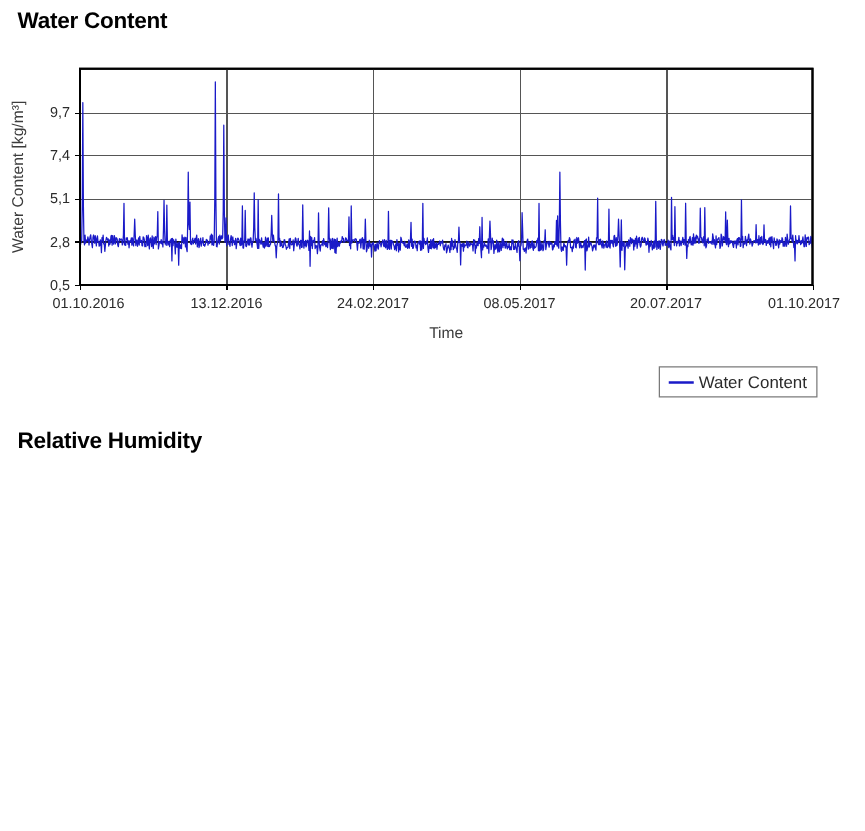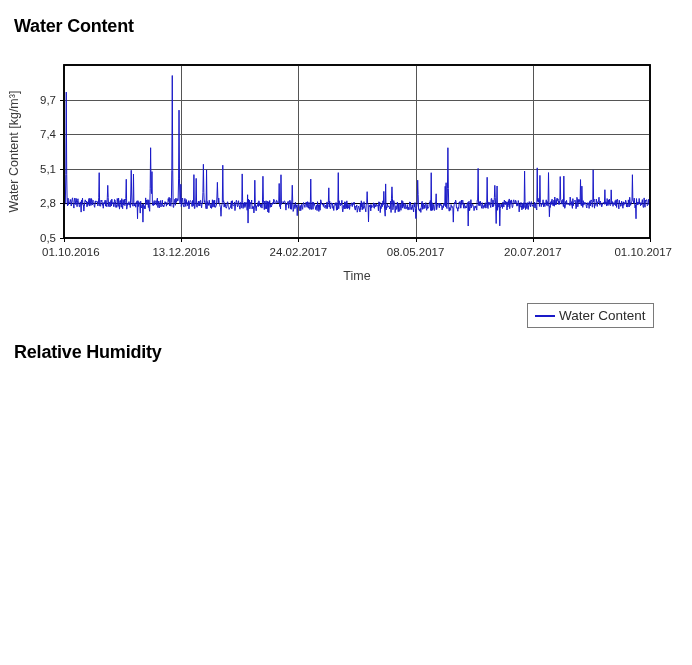--- a/index.html
+++ b/index.html
@@ -14,21 +14,21 @@
     position: relative;
     font-family: "Liberation Sans", sans-serif;
     color: #1a1a1a;
     overflow: hidden;
   }
   .panel {
     position: absolute;
     left: 0;
     width: 692px;
   }
-  #panel-water { top: 0; height: 332px; margin-top: 10px; }
+  #panel-water { top: 0; height: 332px; }
   #panel-humidity { top: 332px; height: 333px; }
 
   .chart-title {
     position: absolute;
     left: 14px;
     font-size: 18px;
     font-weight: bold;
     color: #000000;
     letter-spacing: -0.2px;
     white-space: nowrap;

